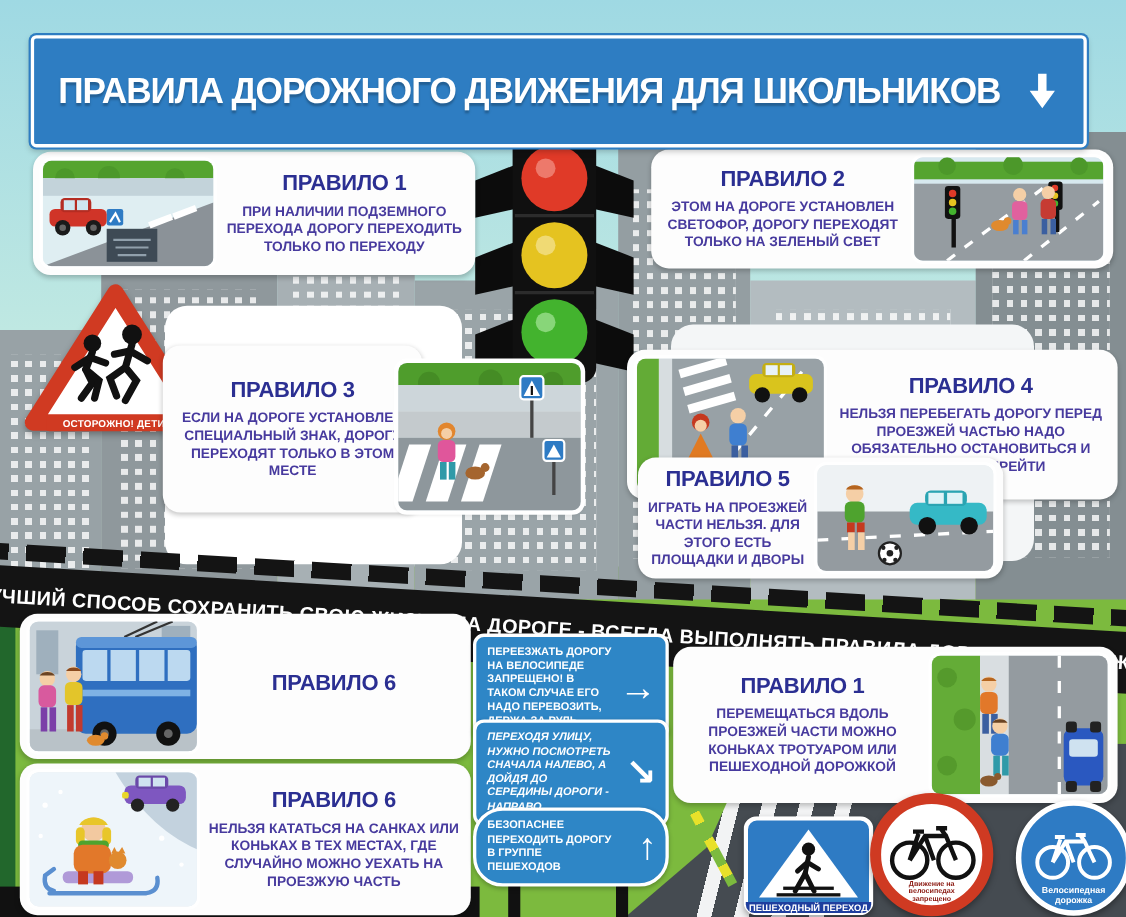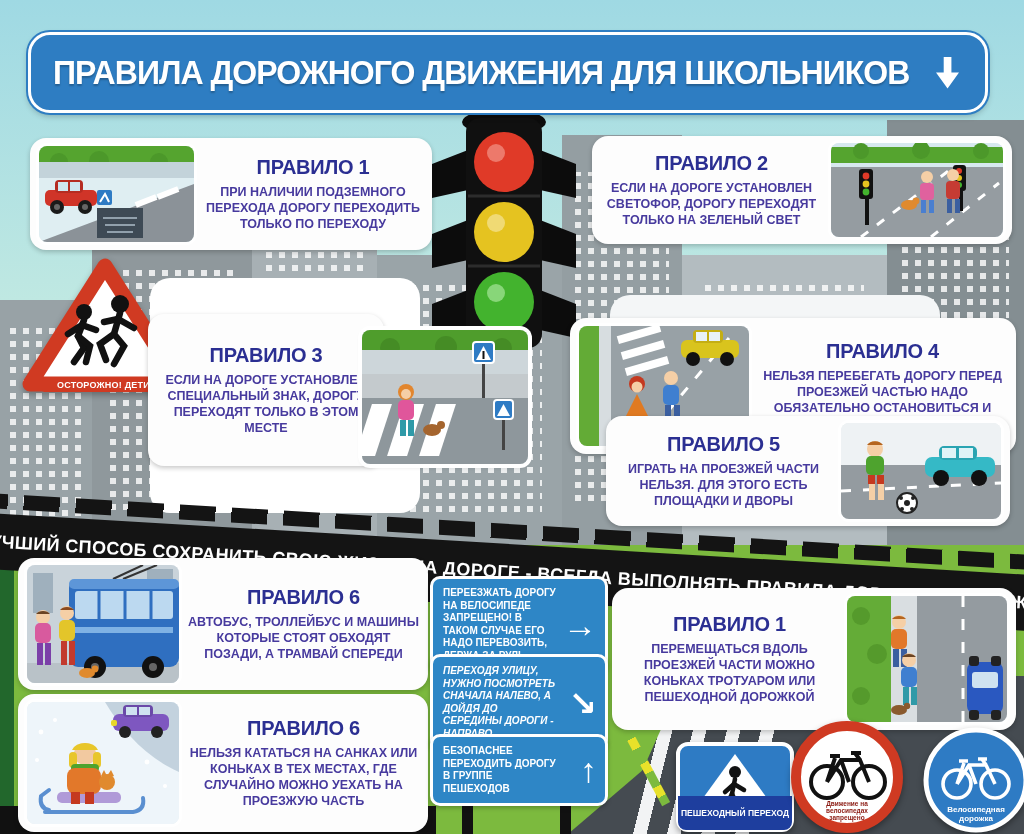--- a/index.html
+++ b/index.html
@@ -12,22 +12,22 @@
   .left-strip{left:0;top:548px;width:14px;height:286px;background:#22672c;z-index:2;}
   .bottom-bar{left:0;top:806px;width:436px;height:28px;background:#111;z-index:2;}
   
   .bldg{position:absolute;z-index:1;}
   .bldg.win::after{content:"";position:absolute;inset:9% 11%;
     background-image:
       repeating-linear-gradient(0deg,currentColor 0 7px,transparent 7px 13px),
       repeating-linear-gradient(90deg,rgba(255,255,255,.8) 0 6px,transparent 6px 13px);}
   .blob{position:absolute;background:#fff;border-radius:20px;z-index:1;}
   
-  .title-banner{left:28px;top:32px;width:960px;height:81px;background:#2e7dc2;border:3px solid #fff;
-    border-radius:22px;box-shadow:0 0 0 2px #2e7dc2,0 3px 6px rgba(0,0,0,.25);display:flex;align-items:center;
+  .title-banner{left:28px;top:32px;width:960px;height:102px;background:#2e7dc2;border:3px solid #fff;
+    border-radius:5px;box-shadow:0 0 0 2px #2e7dc2,0 3px 6px rgba(0,0,0,.25);display:flex;align-items:center;
     justify-content:space-between;padding:0 26px 0 22px;box-sizing:border-box;z-index:5;}
   .title-banner .t{color:#fff;font-weight:700;font-size:33px;letter-spacing:-1px;transform:scaleX(.97);
     transform-origin:left center;white-space:nowrap;text-shadow:0 2px 2px rgba(0,0,0,.25);}
   
   .card{position:absolute;background:#fdfdfd;border-radius:16px;box-shadow:0 2px 5px rgba(0,0,0,.22);
     display:flex;align-items:center;gap:9px;padding:7px 9px;box-sizing:border-box;z-index:4;}
   .txt{flex:1;text-align:center;}
   .rh{margin:0 0 5px;color:#2b2f92;font-size:20px;font-weight:700;letter-spacing:-.3px;}
   .rt{margin:0;color:#473a9e;font-size:12.5px;font-weight:700;line-height:1.3;}
   .scene{flex:0 0 auto;border-radius:8px;overflow:hidden;background:#e8eef1;box-shadow:0 0 0 3px #fff;}
@@ -53,21 +53,21 @@
   
   .road-br{left:568px;top:676px;width:456px;height:158px;background:#454b51;z-index:2;
     clip-path:polygon(0 100%,30% 26%,56% 0,100% 0,100% 100%);}
   .zebra{left:598px;top:702px;width:198px;height:132px;z-index:2;
     background:repeating-linear-gradient(104deg,#f2f3f4 0 13px,#454b51 13px 33px);
     clip-path:polygon(8% 100%,38% 0,100% 0,78% 100%);}
   .curb{position:absolute;height:9px;z-index:2;background:repeating-linear-gradient(90deg,#7cba3e 0 16px,#e8e12a 16px 27px);}
   
   .sign{position:absolute;z-index:5;filter:drop-shadow(0 3px 3px rgba(0,0,0,.35));}
   .ped-label{position:absolute;left:2px;right:2px;bottom:2px;background:#1e3e9e;color:#fff;
-    font-size:8.5px;font-weight:700;text-align:center;border-radius:0 0 8px 8px;padding:12px 0;}
+    font-size:8.5px;font-weight:700;text-align:center;border-radius:0 0 8px 8px;padding:0 0;}
   .nobike-label{position:absolute;left:16%;right:16%;bottom:13px;color:#8b1a12;font-size:6.5px;
     font-weight:700;text-align:center;line-height:1.1;}
   .bikepath-label{position:absolute;left:12%;right:12%;bottom:11px;color:#fff;font-size:8px;
     font-weight:700;text-align:center;line-height:1.15;}
   .tl{left:428px;top:106px;width:152px;height:248px;z-index:3;}
 </style>
 </head>
 <body>
 
 <div class="poster">
@@ -152,21 +152,21 @@
     </svg>
     <div class="txt">
       <div class="rh">ПРАВИЛО 1</div>
       <p class="rt">ПРИ НАЛИЧИИ ПОДЗЕМНОГО ПЕРЕХОДА ДОРОГУ ПЕРЕХОДИТЬ ТОЛЬКО ПО ПЕРЕХОДУ</p>
     </div>
   </div>
 
   <div class="card" style="left:592px;top:136px;width:420px;height:108px;">
     <div class="txt">
       <div class="rh">ПРАВИЛО 2</div>
-      <p class="rt">ЕСЛИ НА ДОРОГЕ УСТАНОВЛЕН СВЕТОФОР, ДОРОГУ ПЕРЕХОДЯТ ТОЛЬКО НА ЗЕЛЕНЫЙ СВЕТ</p>
+      <p class="rt">ЭТОМ НА ДОРОГЕ УСТАНОВЛЕН СВЕТОФОР, ДОРОГУ ПЕРЕХОДЯТ ТОЛЬКО НА ЗЕЛЕНЫЙ СВЕТ</p>
     </div>
     <svg class="scene" width="172" height="94" viewBox="0 0 172 94">
       <rect width="172" height="94" fill="#d7e9ef"></rect>
       <rect y="4" width="172" height="16" fill="#55a42f"></rect>
       <circle cx="30" cy="8" r="8" fill="#4c982a"></circle>
         <circle cx="90" cy="7" r="9" fill="#4c982a"></circle>
         <circle cx="150" cy="8" r="8" fill="#4c982a"></circle>
       <rect y="24" width="172" height="70" fill="#959ca1"></rect>
       <line x1="30" y1="94" x2="120" y2="26" stroke="#fff" stroke-width="3" stroke-dasharray="9 11"></line>
       <line x1="100" y1="94" x2="168" y2="40" stroke="#fff" stroke-width="3" stroke-dasharray="9 11"></line>
@@ -292,21 +292,21 @@
         <rect x="86" y="79" width="6" height="20" fill="#3b5fa0"></rect>
           <rect x="95" y="79" width="6" height="20" fill="#3b5fa0"></rect>
       </g>
     </svg>
     <div class="txt">
       <div class="rh">ПРАВИЛО 4</div>
       <p class="rt">НЕЛЬЗЯ ПЕРЕБЕГАТЬ ДОРОГУ ПЕРЕД ПРОЕЗЖЕЙ ЧАСТЬЮ НАДО ОБЯЗАТЕЛЬНО ОСТАНОВИТЬСЯ И СПОКОЙНО ПЕРЕЙТИ</p>
     </div>
   </div>
 
-  <div class="card" style="left:606px;top:416px;width:404px;height:110px;">
+  <div class="card" style="left:580px;top:416px;width:332px;height:110px;">
     <div class="txt">
       <div class="rh">ПРАВИЛО 5</div>
       <p class="rt">ИГРАТЬ НА ПРОЕЗЖЕЙ ЧАСТИ НЕЛЬЗЯ. ДЛЯ ЭТОГО ЕСТЬ ПЛОЩАДКИ И ДВОРЫ</p>
     </div>
     <svg class="scene" width="160" height="96" viewBox="0 0 160 96">
       <rect width="160" height="96" fill="#eef2f4"></rect>
       <rect y="42" width="160" height="54" fill="#949ba0"></rect>
       <line x1="0" y1="68" x2="160" y2="60" stroke="#fff" stroke-width="3" stroke-dasharray="10 12"></line>
       <g>
         <rect x="84" y="34" width="70" height="20" rx="7" fill="#35b9c6"></rect>
@@ -372,21 +372,20 @@
           <path d="M33,45 a8,6 0 0 1 14,0" fill="#8a4a1e"></path>
         <rect x="32" y="55" width="16" height="21" rx="5" fill="#e3c52a"></rect>
         <rect x="34" y="76" width="6" height="24" fill="#c23a2e"></rect>
           <rect x="42" y="76" width="6" height="24" fill="#c23a2e"></rect>
       </g>
       <ellipse cx="60" cy="108" rx="8" ry="5" fill="#e08a2e"></ellipse>
         <circle cx="68" cy="104" r="3.4" fill="#e08a2e"></circle>
     </svg>
     <div class="txt">
       <div class="rh">ПРАВИЛО 6</div>
-      <p class="rt">АВТОБУС, ТРОЛЛЕЙБУС И МАШИНЫ КОТОРЫЕ СТОЯТ ОБХОДЯТ ПОЗАДИ, А ТРАМВАЙ СПЕРЕДИ</p>
     </div>
   </div>
 
   <div class="card" style="left:18px;top:694px;width:410px;height:138px;">
     <svg class="scene" width="152" height="122" viewBox="0 0 152 122">
       <rect width="152" height="122" fill="#eef5fa"></rect>
       <path d="M78,0 L152,0 L152,70 C120,56 96,30 78,0 Z" fill="#c3d2de"></path>
       <g>
         <rect x="86" y="12" width="56" height="17" rx="6" fill="#7e57c0"></rect>
         <rect x="96" y="3" width="30" height="12" rx="4" fill="#6a49a8"></rect>
@@ -425,21 +424,21 @@
   </div>
 
   <div class="tip" style="top:576px;min-height:72px;">
     <span>ПЕРЕЕЗЖАТЬ ДОРОГУ НА ВЕЛОСИПЕДЕ ЗАПРЕЩЕНО! В ТАКОМ СЛУЧАЕ ЕГО НАДО ПЕРЕВОЗИТЬ, ДЕРЖА ЗА РУЛЬ.</span>
     <span class="arrow">→</span>
   </div>
   <div class="tip" style="top:654px;min-height:74px;font-style:italic;">
     <span>ПЕРЕХОДЯ УЛИЦУ, НУЖНО ПОСМОТРЕТЬ СНАЧАЛА НАЛЕВО, А ДОЙДЯ ДО СЕРЕДИНЫ ДОРОГИ - НАПРАВО</span>
     <span class="arrow">↘</span>
   </div>
-  <div class="tip" style="top:734px;min-height:70px;">
+  <div class="tip" style="top:734px;min-height:70px;border-radius:27px;">
     <span>БЕЗОПАСНЕЕ ПЕРЕХОДИТЬ ДОРОГУ В ГРУППЕ ПЕШЕХОДОВ</span>
     <span class="arrow">↑</span>
   </div>
 
   <div class="card" style="left:612px;top:588px;width:404px;height:142px;">
     <div class="txt">
       <div class="rh">ПРАВИЛО 1</div>
       <p class="rt">ПЕРЕМЕЩАТЬСЯ ВДОЛЬ ПРОЕЗЖЕЙ ЧАСТИ МОЖНО КОНЬКАХ ТРОТУАРОМ ИЛИ ПЕШЕХОДНОЙ ДОРОЖКОЙ</p>
     </div>
     <svg class="scene" width="160" height="126" viewBox="0 0 160 126">

